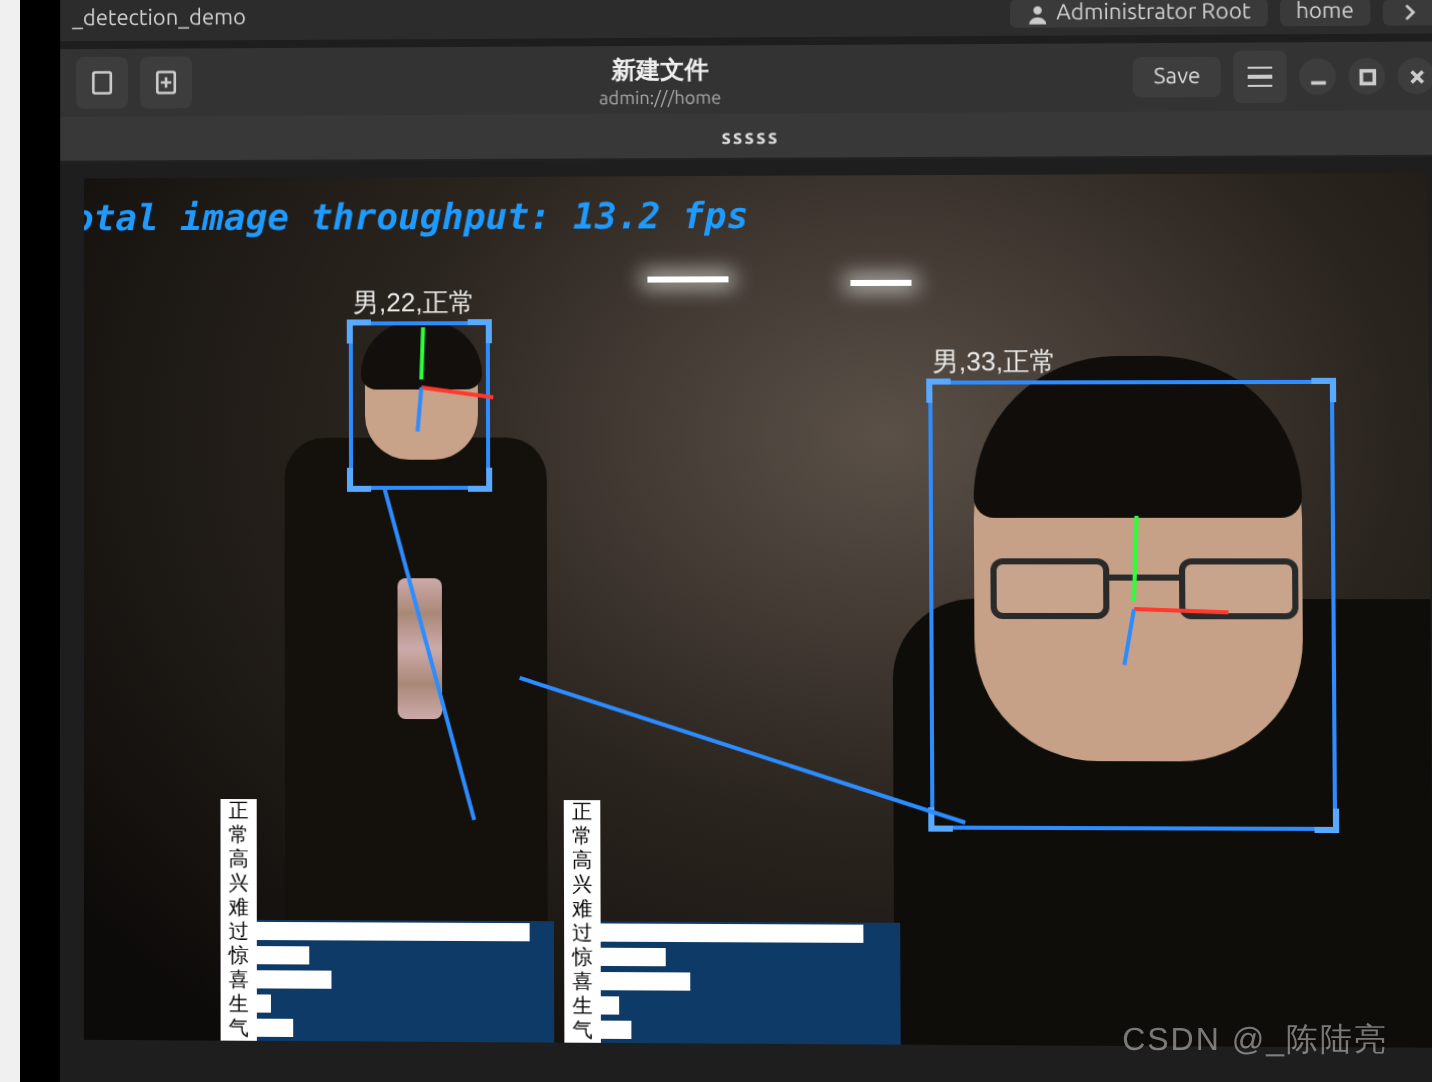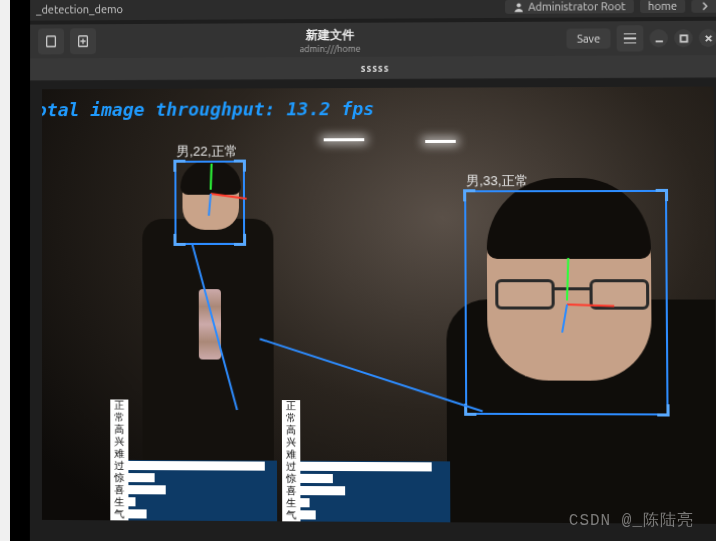--- a/index.html
+++ b/index.html
@@ -225,21 +225,21 @@
     background:#fff;
   }
   .e1 { left:68px; }
   .e2 { left:238px; }
 
   .watermark {
     position:absolute;
     right:22px; bottom:10px;
     font-size:16px;
     color:rgba(210,210,210,0.55);
-    font-family: Liberation Mono, monospace;
+    font-family: Liberation Sans, sans-serif;
     letter-spacing:1px;
   }
 </style>
 </head>
 <body>
 
 <div class="monitor-frame">
   <div class="screen">
 
     <div class="topbar">

